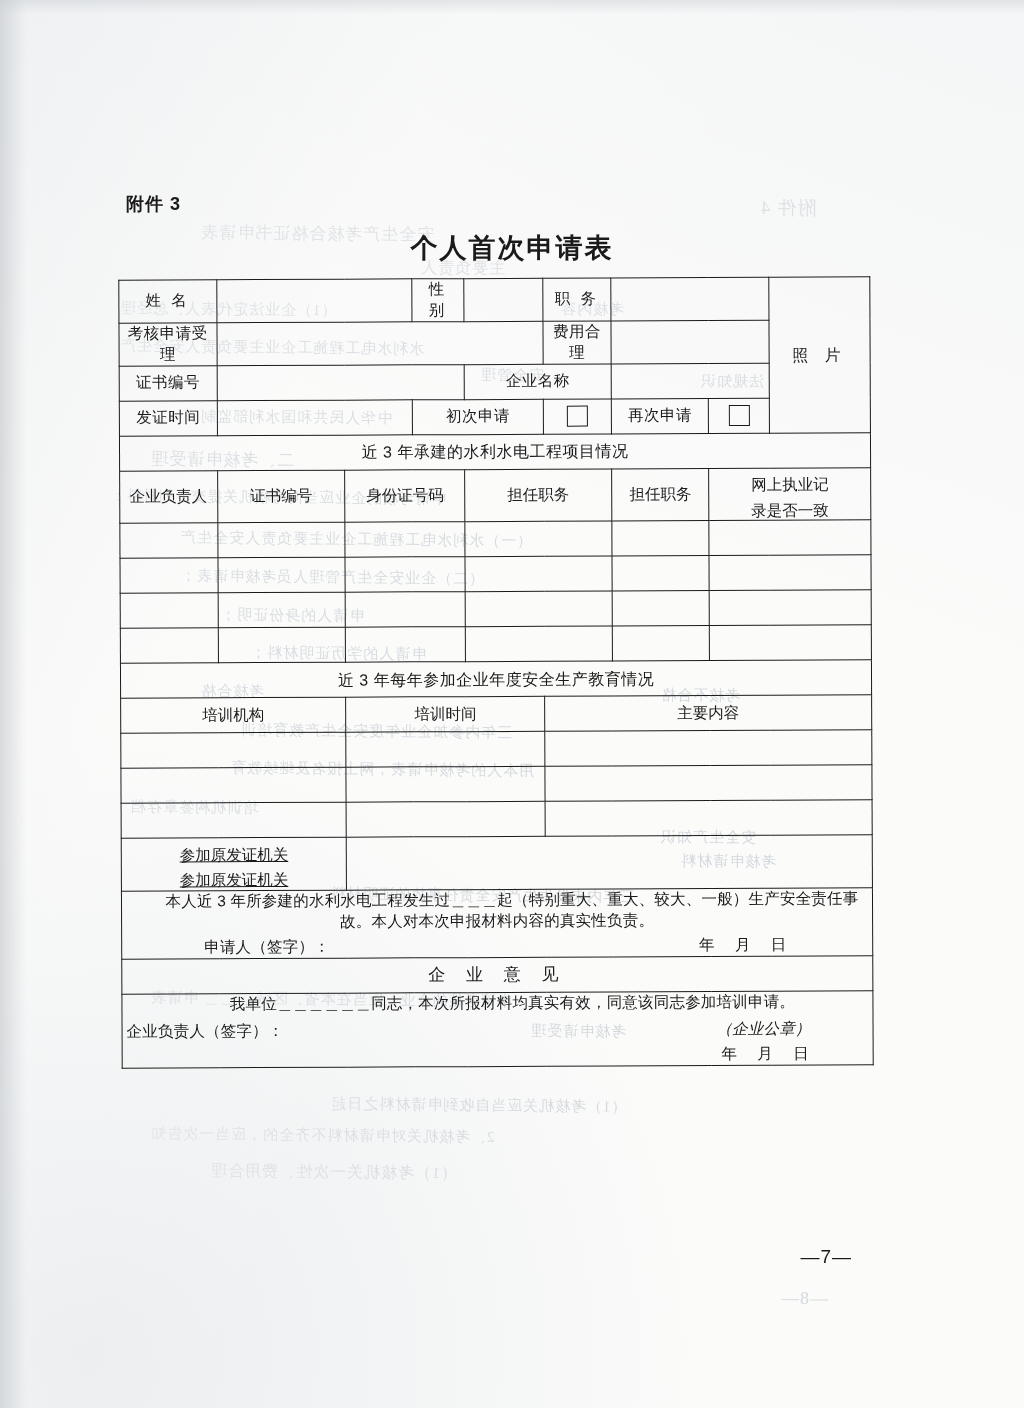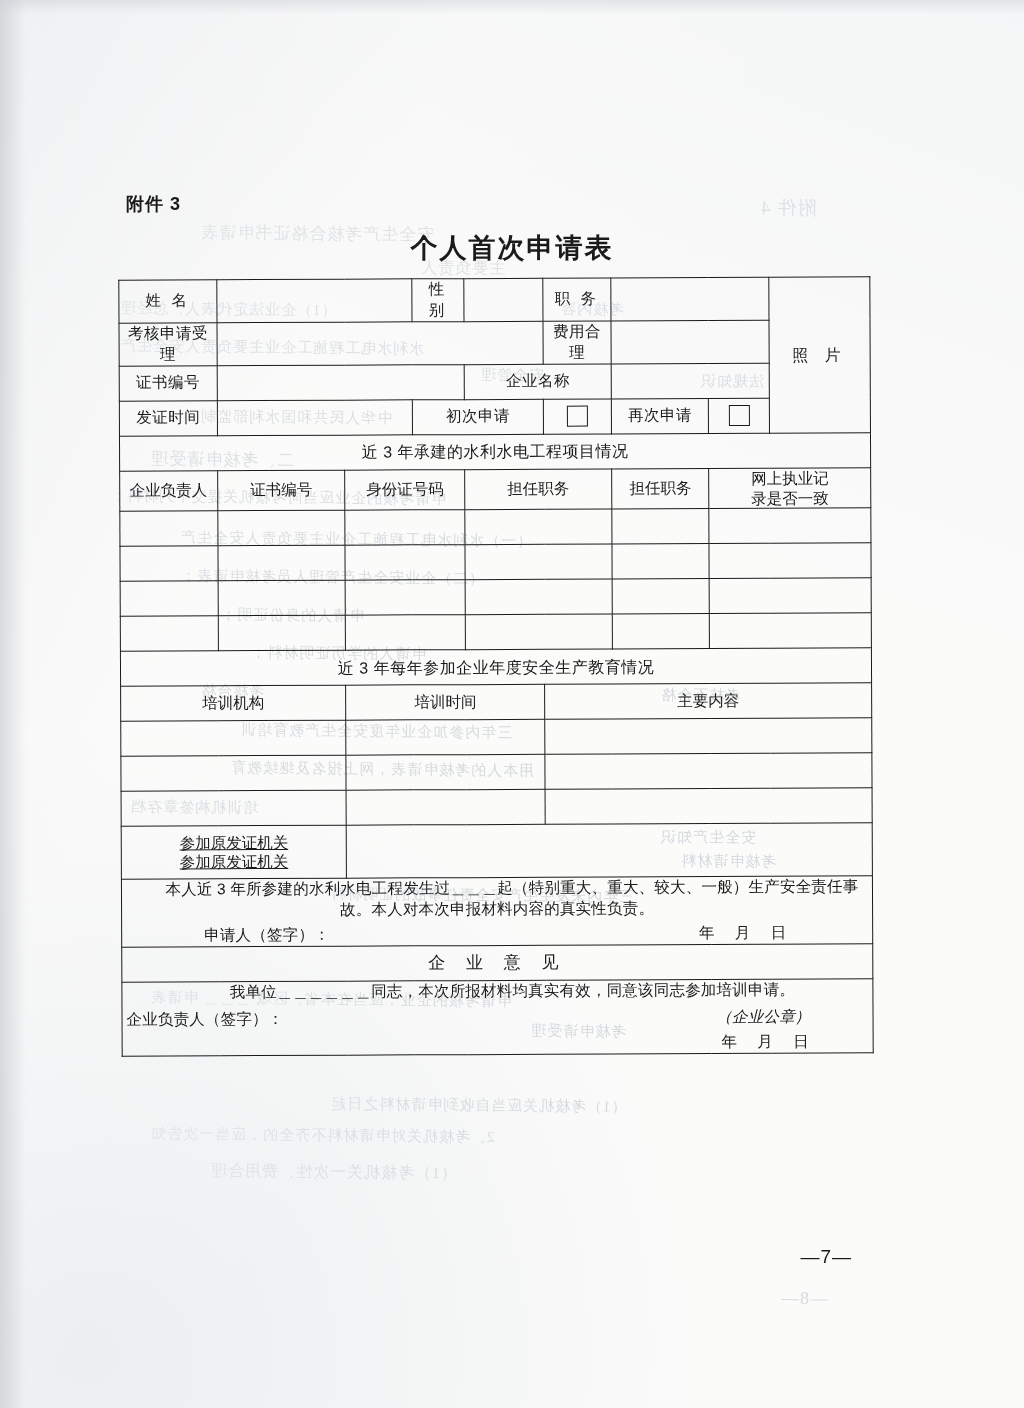--- a/index.html
+++ b/index.html
@@ -132,20 +132,21 @@
   .chk {
     display: inline-block;
     width: 19px;
     height: 19px;
     border: 1.4px solid #1b1b1b;
     vertical-align: middle;
   }
   .two-line {
     display: block;
     line-height: 1.28;
+    margin-top: 6px;
   }
 
   
   td.decl {
     text-align: left;
     padding: 9px 12px 10px 12px;
     font-size: 15.5px;
     line-height: 1.75;
     letter-spacing: 0.2px;
   }

